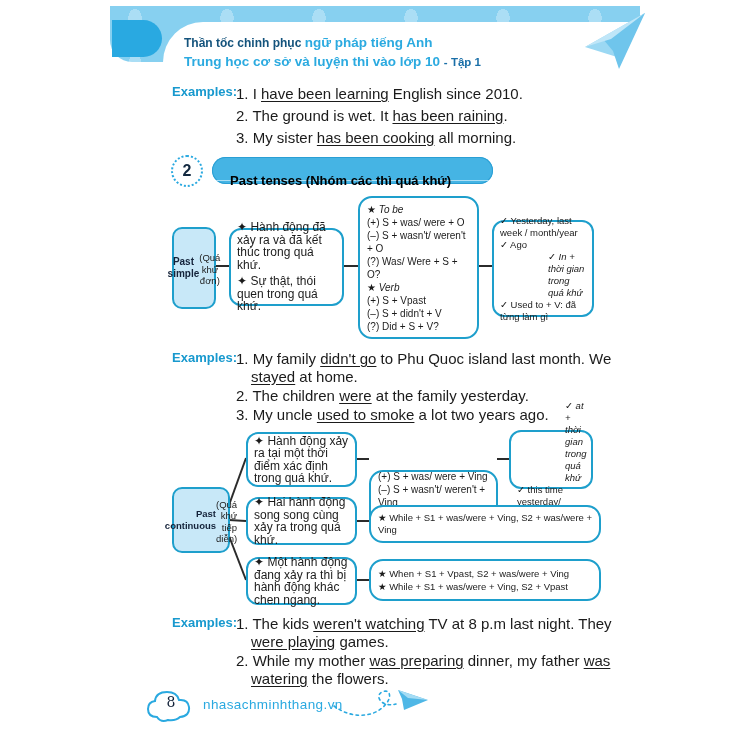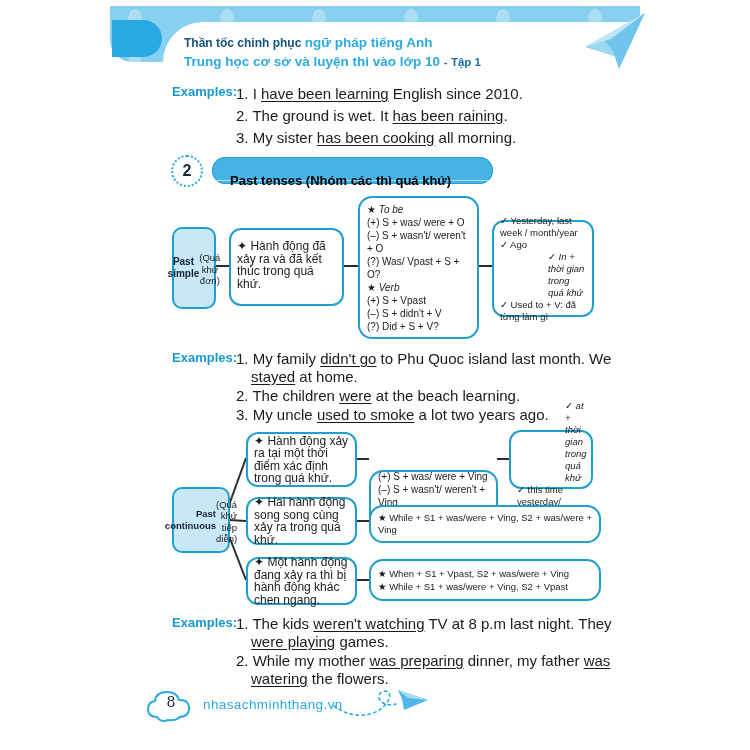--- a/index.html
+++ b/index.html
@@ -101,42 +101,43 @@
       <line x1="356" y1="580" x2="369" y2="580"></line>
     </g>
   </svg>
 
   <div class="dbox dbox-label" style="left:172px;top:227px;width:44px;height:82px;">
     <div class="nm">Past simple</div>
     <div class="vi">(Quá khứ đơn)</div>
   </div>
   <div class="dbox use-box cent" style="left:229px;top:228px;width:115px;height:78px;">
     <p>✦ Hành động đã xảy ra và đã kết thúc trong quá khứ.</p>
+    <p style="margin-bottom:0;">✦ Sự thật, thói quen trong quá khứ.</p>
   </div>
   <div class="dbox frm-box cent" style="left:358px;top:196px;width:121px;height:143px;">
     <div class="frm-hd">★ To be</div>
     <div>(+) S + was/ were + O</div>
     <div>(–) S + wasn't/ weren't + O</div>
-    <div>(?) Was/ Vpast + S + O?</div>
+    <div>(?) Was/ Were + S + O?</div>
     <div class="frm-hd">★ Verb</div>
     <div>(+) S + Vpast</div>
     <div>(–) S + didn't + V</div>
     <div>(?) Did + S + V?</div>
   </div>
   <div class="dbox sig-box cent" style="left:492px;top:220px;width:102px;height:97px;">
     <div>✓ Yesterday, last week / month/year</div>
     <div>✓ Ago</div>
     <div class="it">✓ In + thời gian trong quá khứ</div>
     <div>✓ Used to + V: đã từng làm gì</div>
   </div>
 
   <div class="ex-label" style="left:172px;top:350px;">Examples:</div>
   <div class="ex-block ex-wide" style="left:236px;top:350px;width:378px;">
     <div class="ex-item"><span>1. My family </span><span class="u">didn't go</span><span> to Phu Quoc island last month. We </span><span class="u">stayed</span><span> at home.</span></div>
-    <div class="ex-item"><span>2. The children </span><span class="u">were</span><span> at the beach learning.</span></div>
+    <div class="ex-item"><span>2. The children </span><span class="u">were</span><span> at the family yesterday.</span></div>
     <div class="ex-item"><span>3. My uncle </span><span class="u">used to smoke</span><span> a lot two years ago.</span></div>
   </div>
 
   <div class="dbox dbox-label" style="left:172px;top:487px;width:58px;height:66px;text-align:right;">
     <div class="nm" style="font-size:9.5px;">Past continuous</div>
     <div class="vi">(Quá khứ tiếp diễn)</div>
   </div>
   <div class="dbox use-box cent" style="left:246px;top:432px;width:111px;height:55px;">
     <p style="margin:0;">✦ Hành động xảy ra tại một thời điểm xác định trong quá khứ.</p>
   </div>

